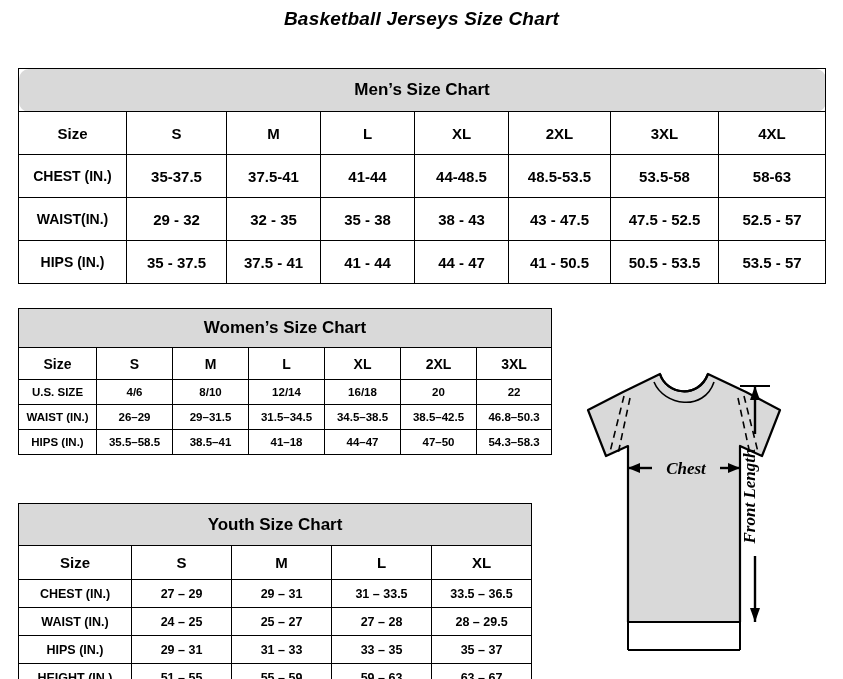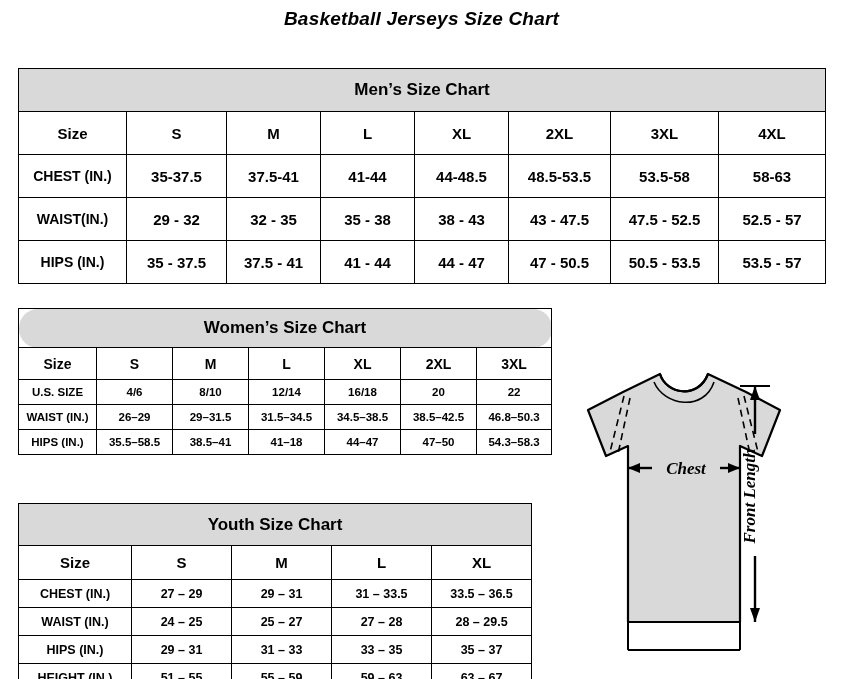--- a/index.html
+++ b/index.html
@@ -54,32 +54,32 @@
   }
 
   
   #mens-chart {
     position: absolute;
     left: 18px;
     top: 60px;
     width: 807px;
   }
   #mens-chart .caption-cell { height: 42px; font-size: 17px; }
-  #mens-chart td { height: 42px; font-size: 15px; }
+  #mens-chart td { height: 42px; font-size: 15px; border-radius: 10px; }
   #mens-chart .hdr-cell { font-size: 15px; }
   #mens-chart .rowlabel { font-size: 14px; }
 
   
   #womens-chart {
     position: absolute;
     left: 18px;
     top: 300px;
     width: 533px;
   }
-  #womens-chart .caption-cell { height: 38px; font-size: 17px; border-radius: 19px; }
+  #womens-chart .caption-cell { height: 38px; font-size: 17px; }
   #womens-chart .hdr-cell { height: 31px; font-size: 14px; }
   #womens-chart td { height: 24px; font-size: 11.5px; }
   #womens-chart .rowlabel { font-size: 11.5px; margin-top: 32px; }
 
   
   #youth-chart {
     position: absolute;
     left: 18px;
     top: 495px;
     width: 513px;
@@ -157,21 +157,21 @@
         <td>43 - 47.5</td>
         <td>47.5 - 52.5</td>
         <td>52.5 - 57</td>
       </tr>
       <tr>
         <td class="rowlabel">HIPS (IN.)</td>
         <td>35 - 37.5</td>
         <td>37.5 - 41</td>
         <td>41 - 44</td>
         <td>44 - 47</td>
-        <td>47 - 50.5</td>
+        <td>41 - 50.5</td>
         <td>50.5 - 53.5</td>
         <td>53.5 - 57</td>
       </tr>
     </tbody>
   </table>
 
   <table class="sz" id="womens-chart">
     <colgroup>
       <col style="width:78px">
         <col style="width:76px">

